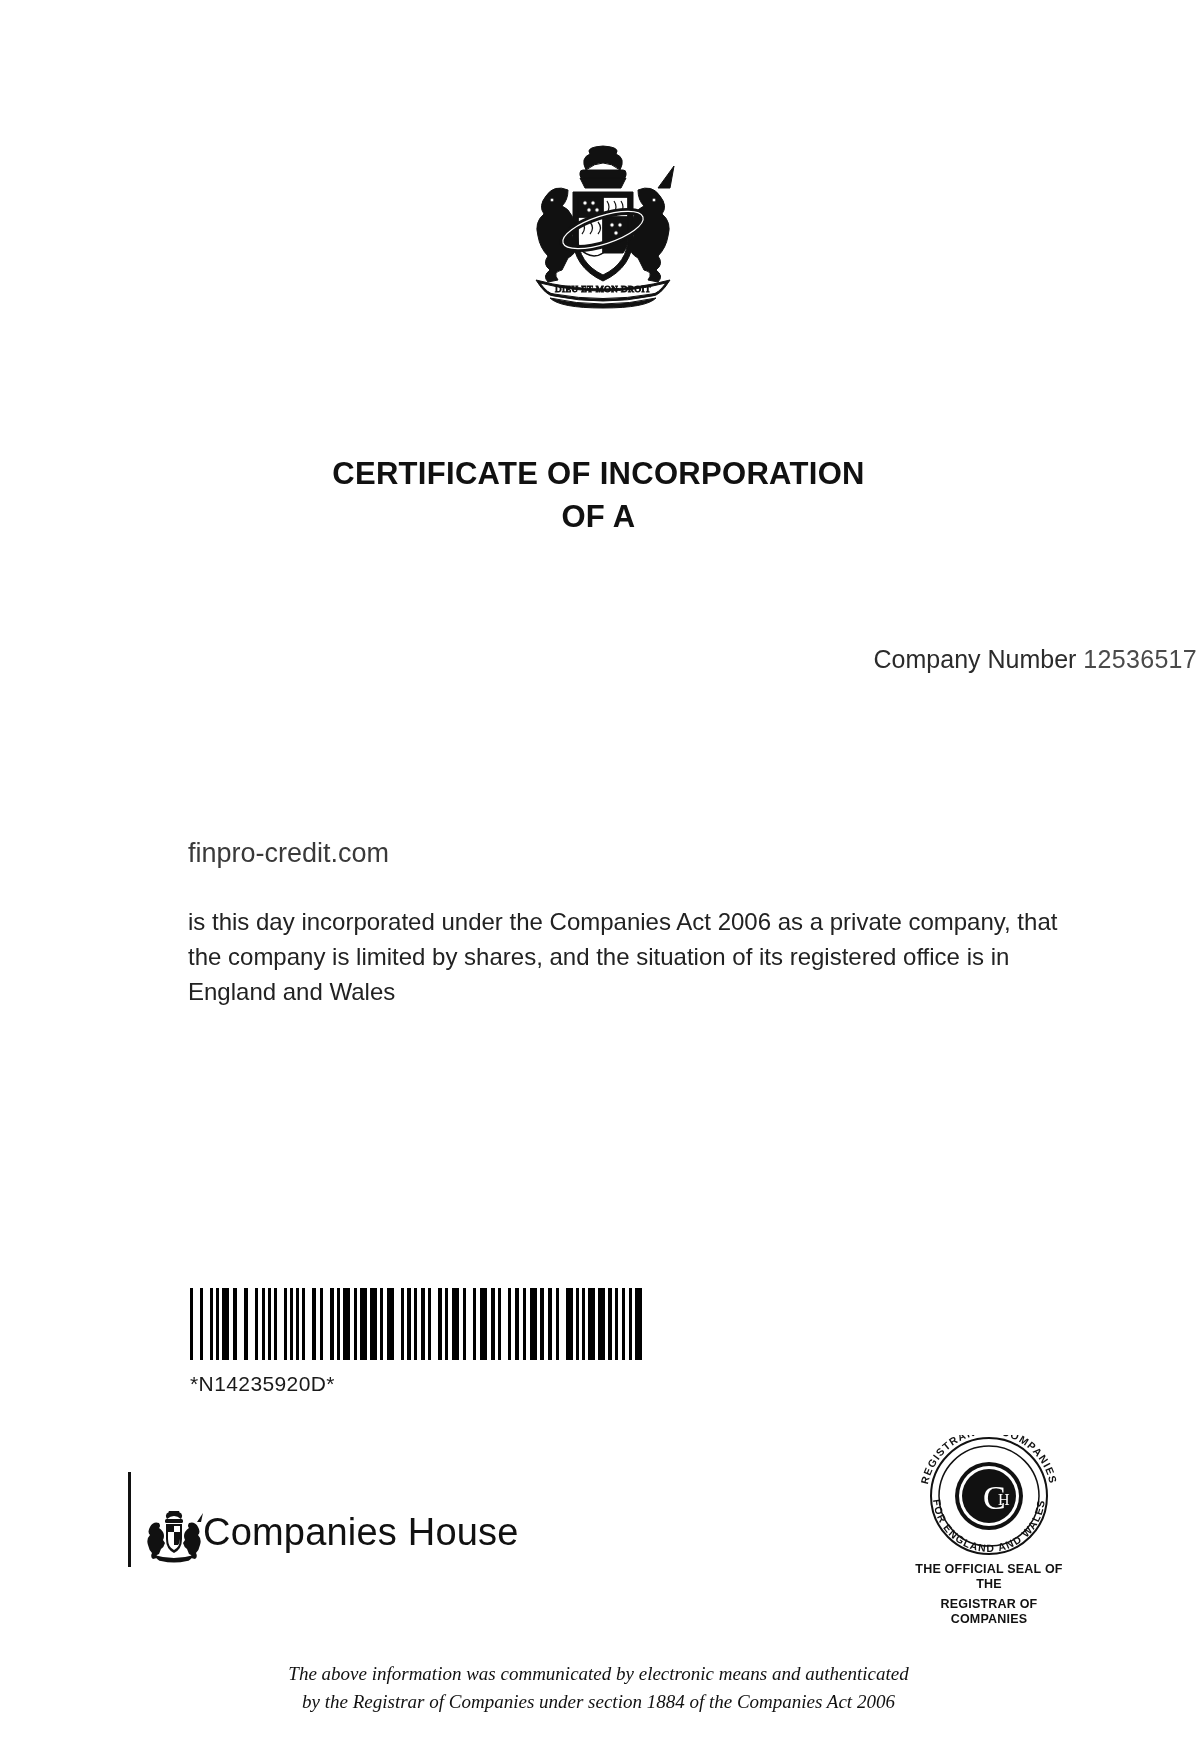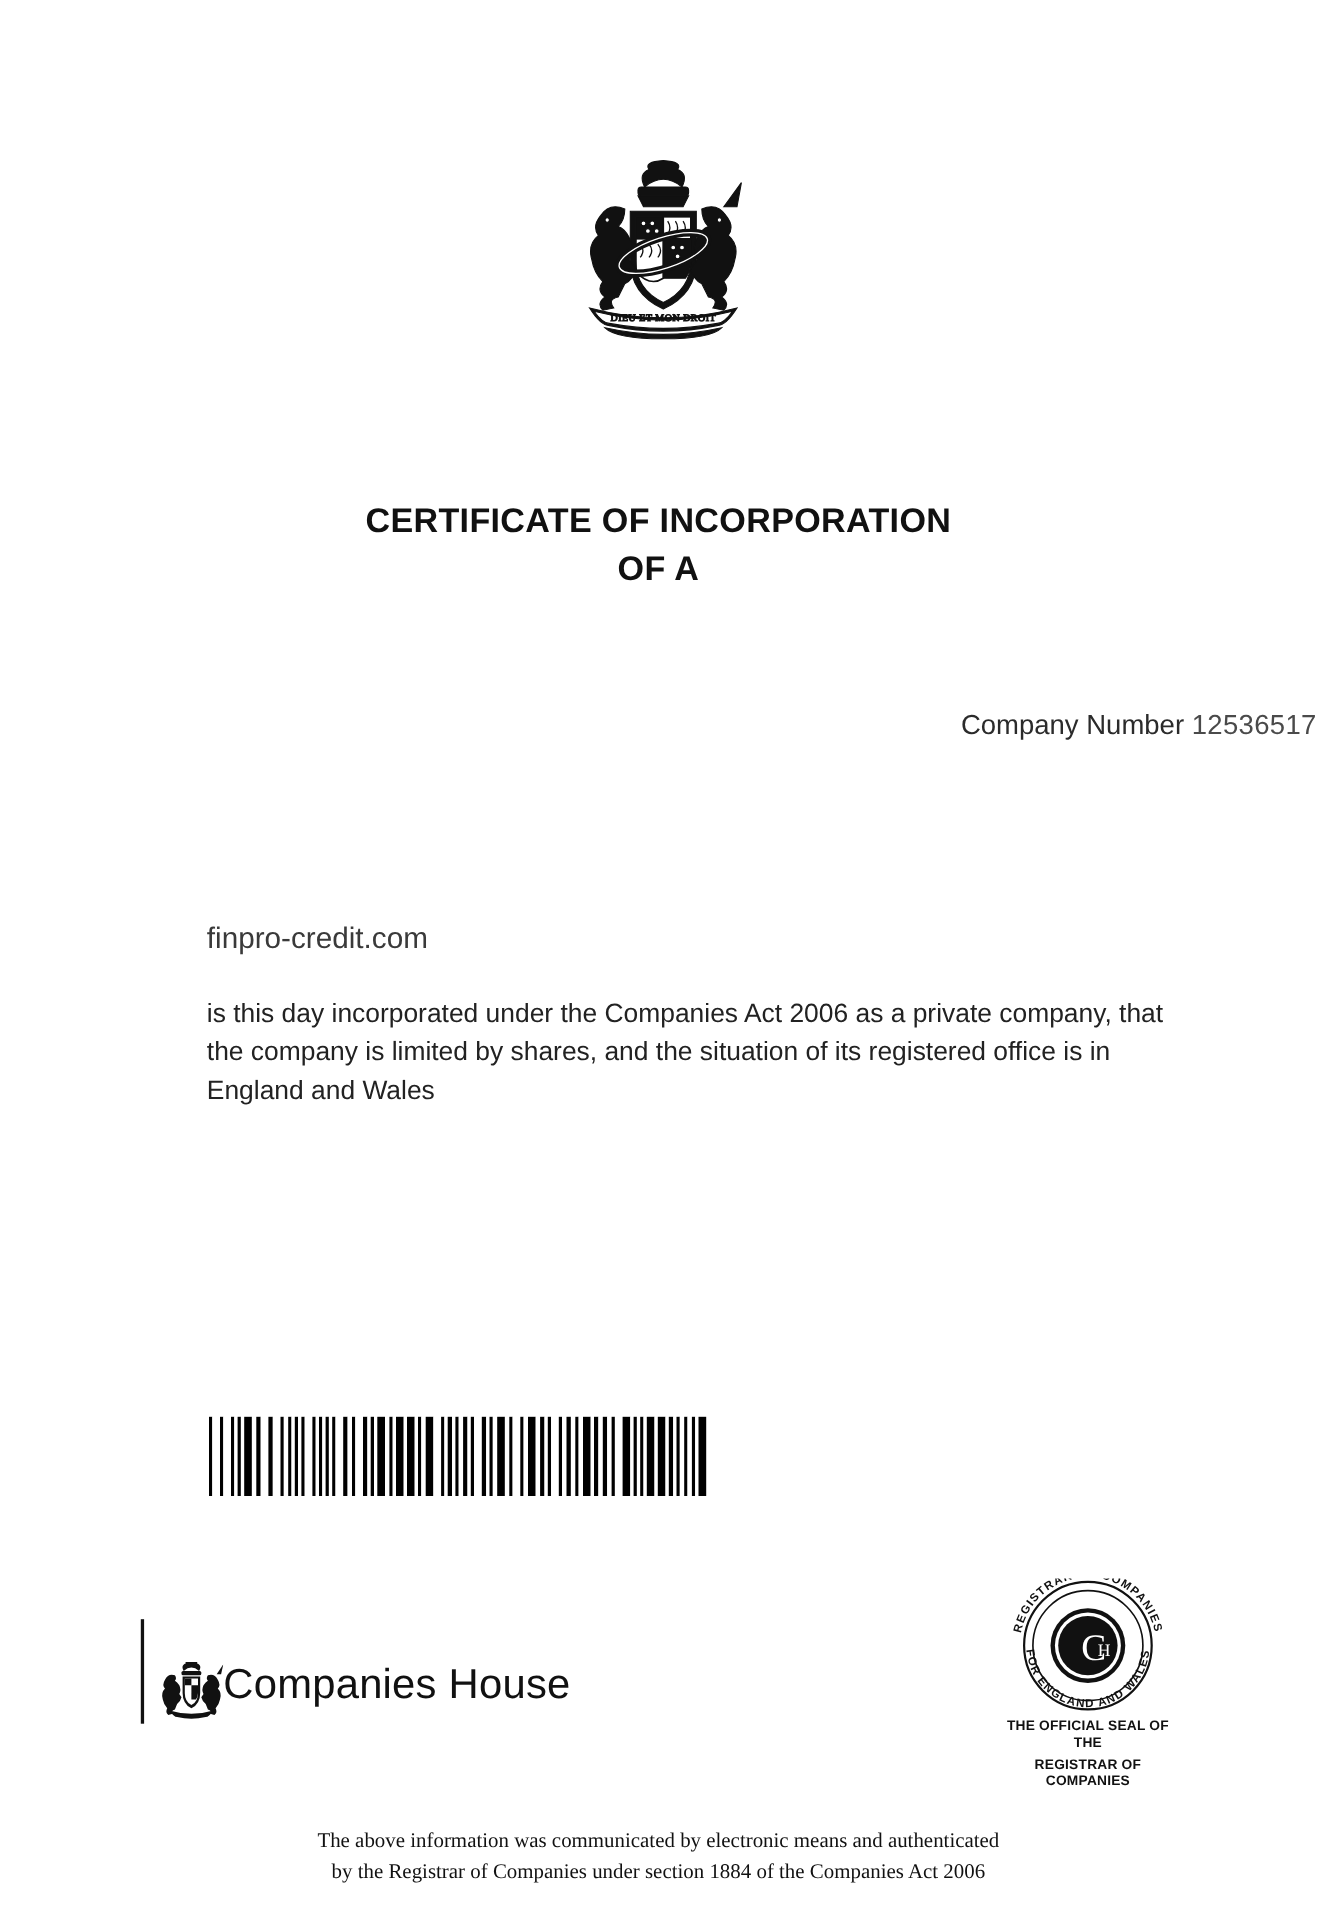--- a/index.html
+++ b/index.html
@@ -170,20 +170,21 @@
   .footer {
     position: absolute;
     left: 0;
     bottom: 22px;
     width: 100%;
     text-align: center;
     font-family: "Liberation Serif", serif;
     font-size: 19px;
     line-height: 28px;
     color: #111;
+    font-style: italic;
   }
 </style>
 </head>
 <body>
 
 <div class="page">
 
   <div class="crest-wrap">
     <svg class="crest" viewBox="0 0 230 200">
       <g fill="#111" stroke="#111">
@@ -361,20 +362,21 @@
         <i style="width: 4px; background: rgb(0, 0, 0);"></i>
         <i style="width: 3px; background: rgb(255, 255, 255);"></i>
         <i style="width: 3px; background: rgb(0, 0, 0);"></i>
         <i style="width: 4px; background: rgb(255, 255, 255);"></i>
         <i style="width: 3px; background: rgb(0, 0, 0);"></i>
         <i style="width: 4px; background: rgb(255, 255, 255);"></i>
         <i style="width: 3px; background: rgb(0, 0, 0);"></i>
         <i style="width: 3px; background: rgb(255, 255, 255);"></i>
         <i style="width: 7px; background: rgb(0, 0, 0);"></i>
       </div>
+    <div class="barcode-text">*N14235920D*</div>
   </div>
 
   <div class="ch-logo">
     <div class="ch-rule"></div>
     <div class="ch-text-wrap">
       <svg class="ch-mini-crest" viewBox="0 0 58 54">
         <g fill="#111">
           <path d="M22 8 q7 -6 14 0 q3 -5 -2 -7 q2 -3 -5 -3 q-7 0 -5 3 q-5 2 -2 7z"></path>
           <rect x="20" y="8" width="18" height="4" rx="1.5"></rect>
           <path d="M21 13 h16 v15 q0 10 -8 14 q-8 -4 -8 -14z"></path>

